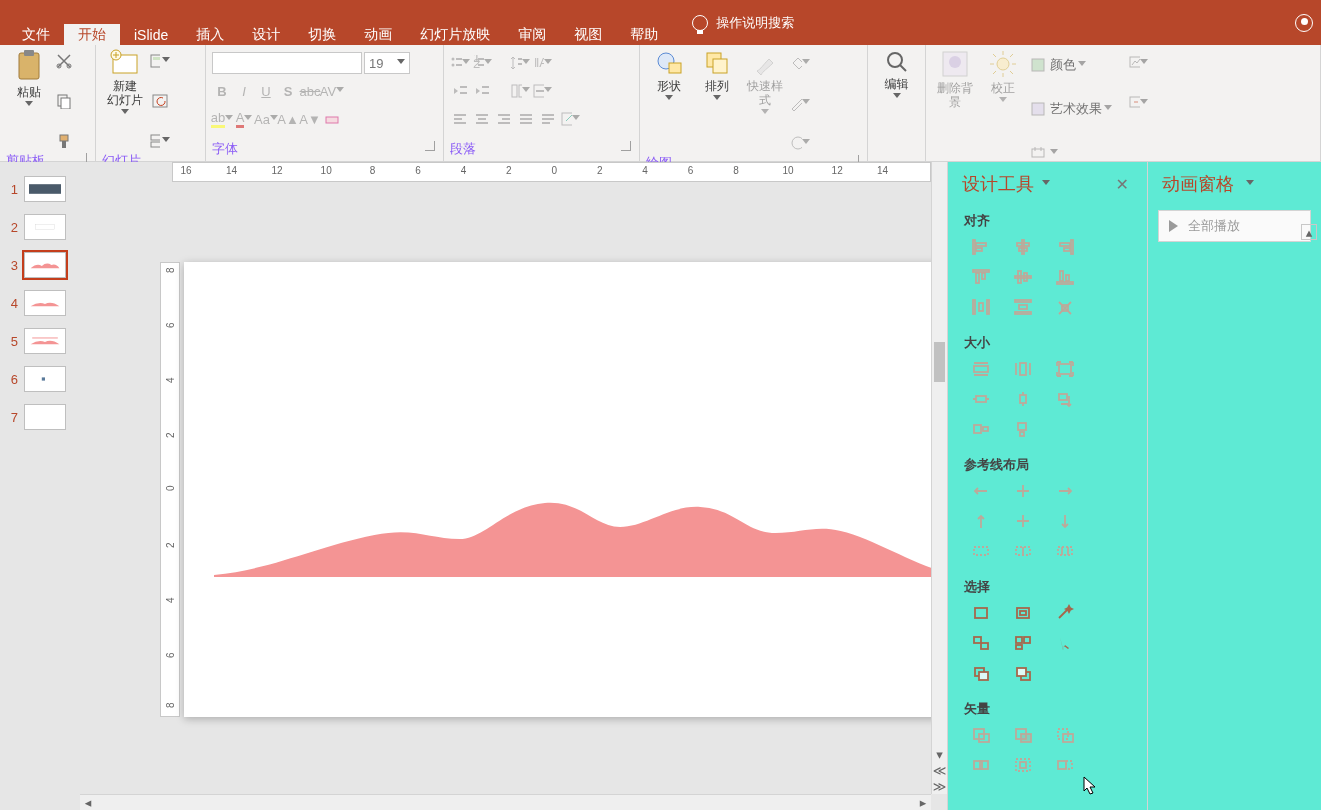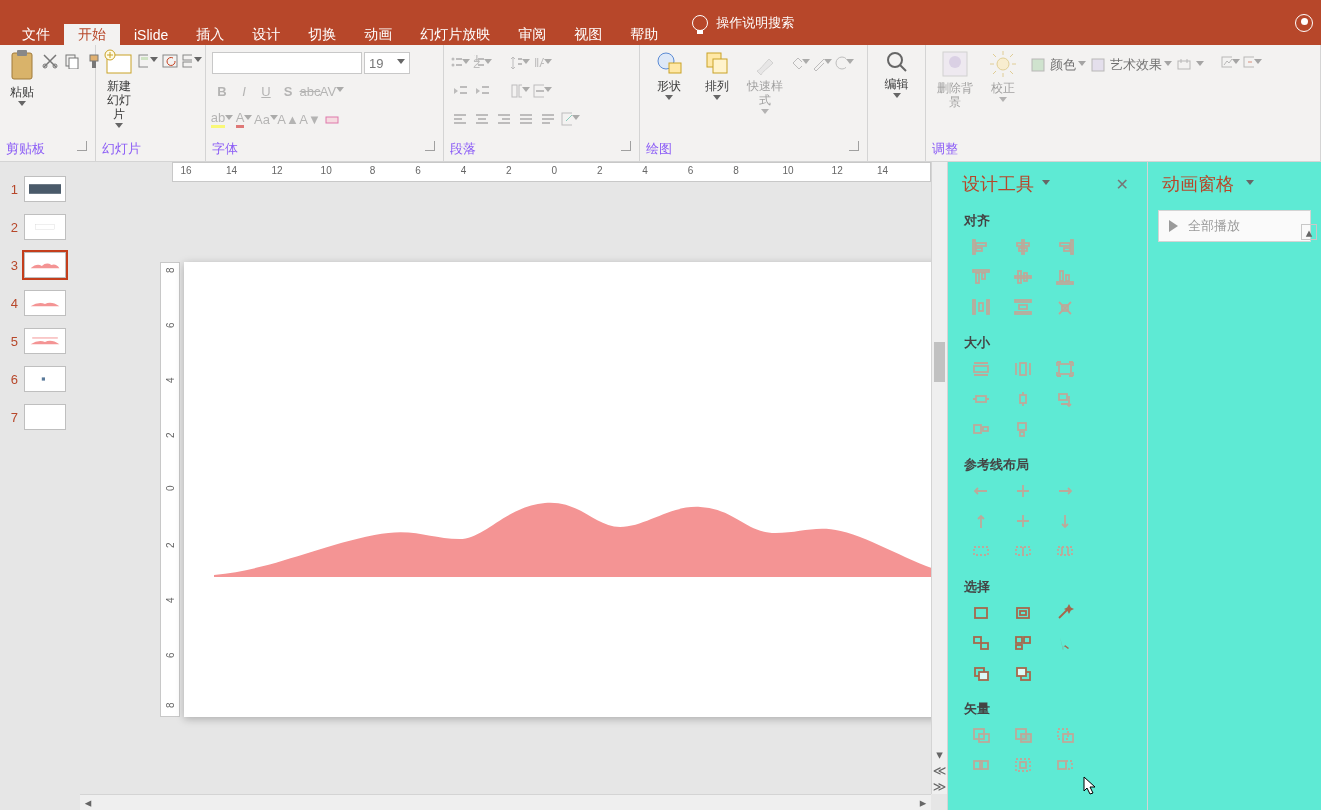--- a/index.html
+++ b/index.html
@@ -17,21 +17,21 @@
   .acct-icon::after{content:"";position:absolute;width:7px;height:7px;border-radius:50%;background:#fff;top:3px;left:4.5px;}
 
   
   .ribbon { height:117px; background:#f3f2f1; border-bottom:1px solid #d4d4d4; display:flex; }
   .group { border-right:1px solid #d4d4d4; padding:2px 6px 0 6px; display:flex; flex-direction:column; align-items:stretch; }
   .group-body { flex:1; display:flex; align-items:flex-start; gap:2px; }
   .group-label { font-size:12px; color:#8b5cf6; padding:1px 0 3px 0; position:relative;}
   .group-label .dlaunch{position:absolute;right:2px;top:2px;width:10px;height:10px;border:1px solid #a0a0a0;border-top:none;border-left:none;}
   .bigbtn { display:flex; flex-direction:column; align-items:center; width:46px; padding:2px 2px; gap:2px;}
   .bigbtn .lbl{font-size:12px;color:#3b3b3b;text-align:center;line-height:14px;}
-  .stack { display:flex; flex-direction:row; gap:2px;}
+  .stack { display:flex; flex-direction:column; gap:20px;}
   .mini{ width:20px;height:20px;display:flex;align-items:center;justify-content:center;color:#777;font-size:13px;}
   .mini svg{width:16px;height:16px;}
   .mini.disabled{opacity:.5;}
   .row{display:flex;gap:2px;align-items:center;height:24px;}
   .dd{width:8px;height:8px;display:inline-block;}
   .dd::after{content:"";display:block;border-left:4px solid transparent;border-right:4px solid transparent;border-top:5px solid #666;}
   .fontname{width:150px;height:22px;border:1px solid #c8c8c8;background:#fff;}
   .fontsize{width:46px;height:22px;border:1px solid #c8c8c8;background:#fff;display:flex;align-items:center;padding:0 4px;color:#777;justify-content:space-between;}
 
   

